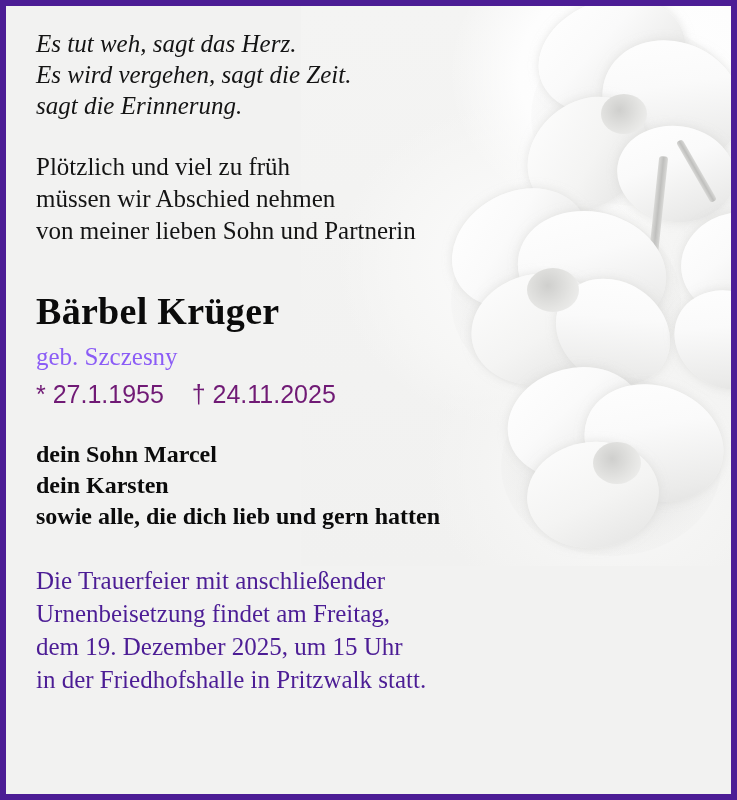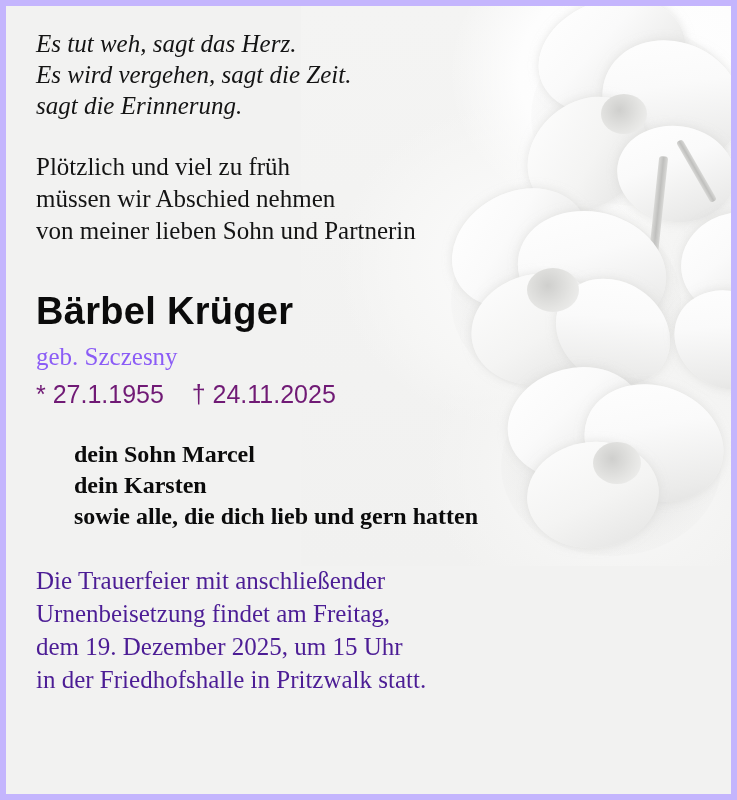--- a/index.html
+++ b/index.html
@@ -7,21 +7,21 @@
     padding: 0;
     background: #ffffff;
   }
   #page {
     position: relative;
     width: 737px;
     height: 800px;
     background: #ffffff;
     overflow: hidden;
     box-sizing: border-box;
-    border: 6px solid #c4b5fd;
+    border: 6px solid #4c1d95;
   }
   #inner {
     position: absolute;
     inset: 0;
     background: #f2f2f1;
     overflow: hidden;
   }
   
   .photo {
     position: absolute;
@@ -79,21 +79,21 @@
     margin-bottom: 30px;
   }
   .intro {
     font-family: "Liberation Serif", serif;
     font-size: 25px;
     line-height: 32px;
     color: #141414;
     margin-bottom: 42px;
   }
   .name {
-    font-family: Liberation Sans, sans-serif;
+    font-family: Liberation Serif, serif;
     font-weight: bold;
     font-size: 38px;
     line-height: 44px;
     color: #0b0b0b;
     letter-spacing: 0.3px;
     margin-bottom: 8px;
   }
   .maiden {
     font-family: "Liberation Serif", serif;
     font-size: 25px;
@@ -109,21 +109,20 @@
     margin-bottom: 28px;
     white-space: pre;
   }
   .mourners {
     font-family: "Liberation Serif", serif;
     font-weight: bold;
     font-size: 24px;
     line-height: 31px;
     color: #0b0b0b;
     margin-bottom: 32px;
-    margin-left: 38px;
   }
   .service {
     font-family: "Liberation Serif", serif;
     font-size: 25px;
     line-height: 33px;
     color: #4c1d95;
   }
   .line { display: block; }
 </style>
 </head>

